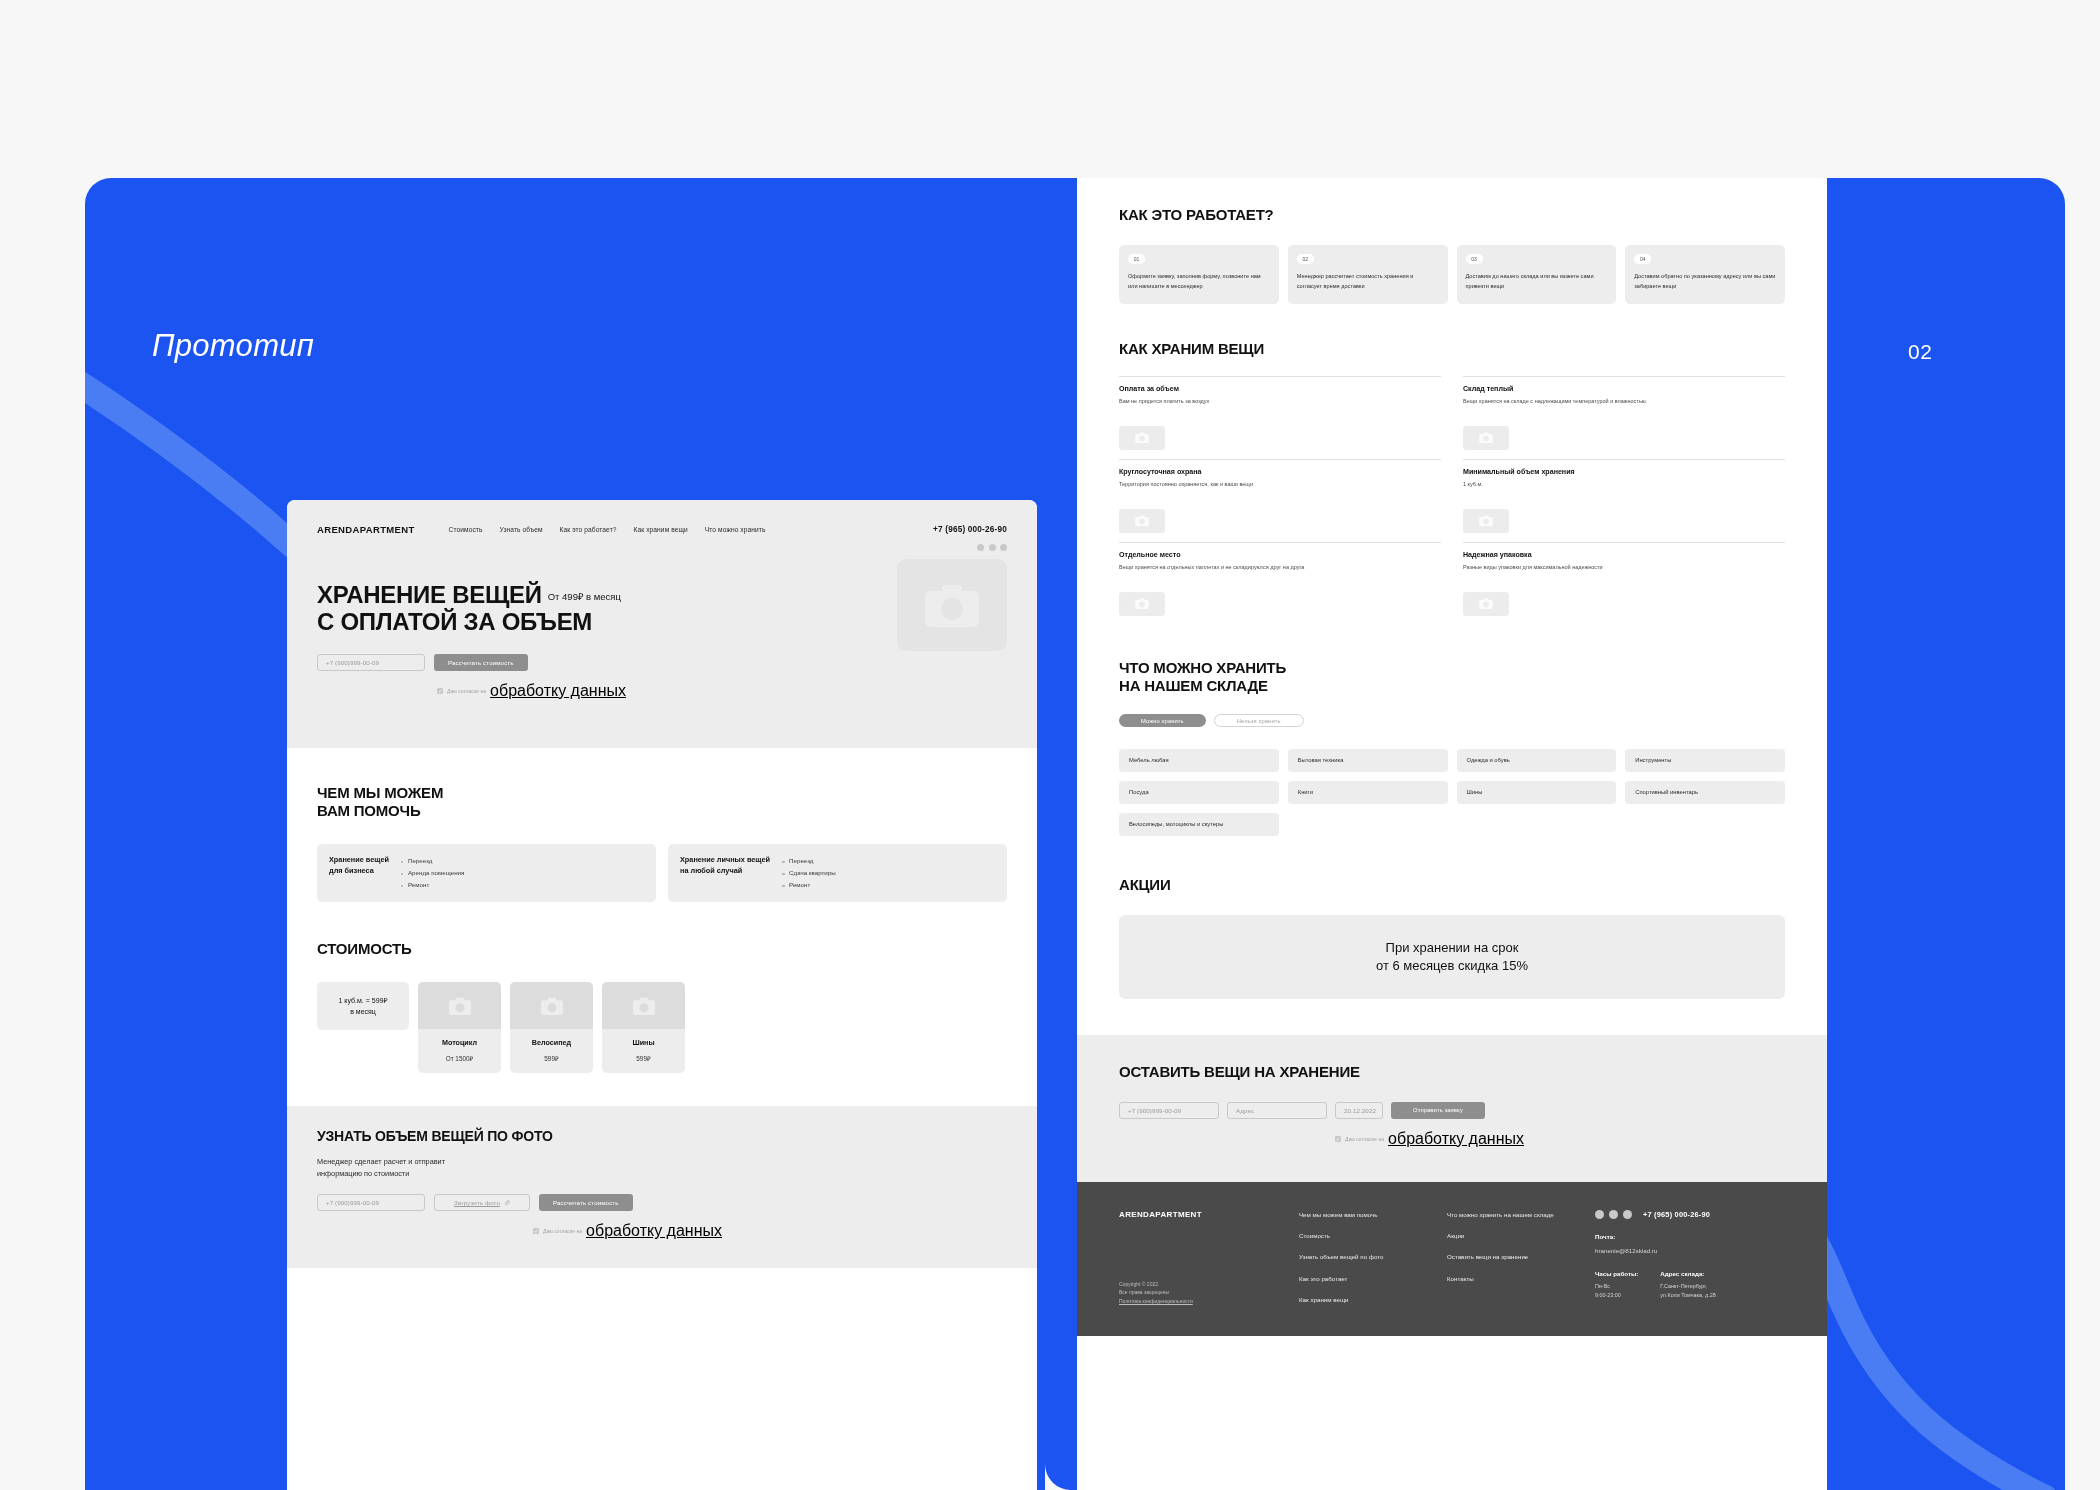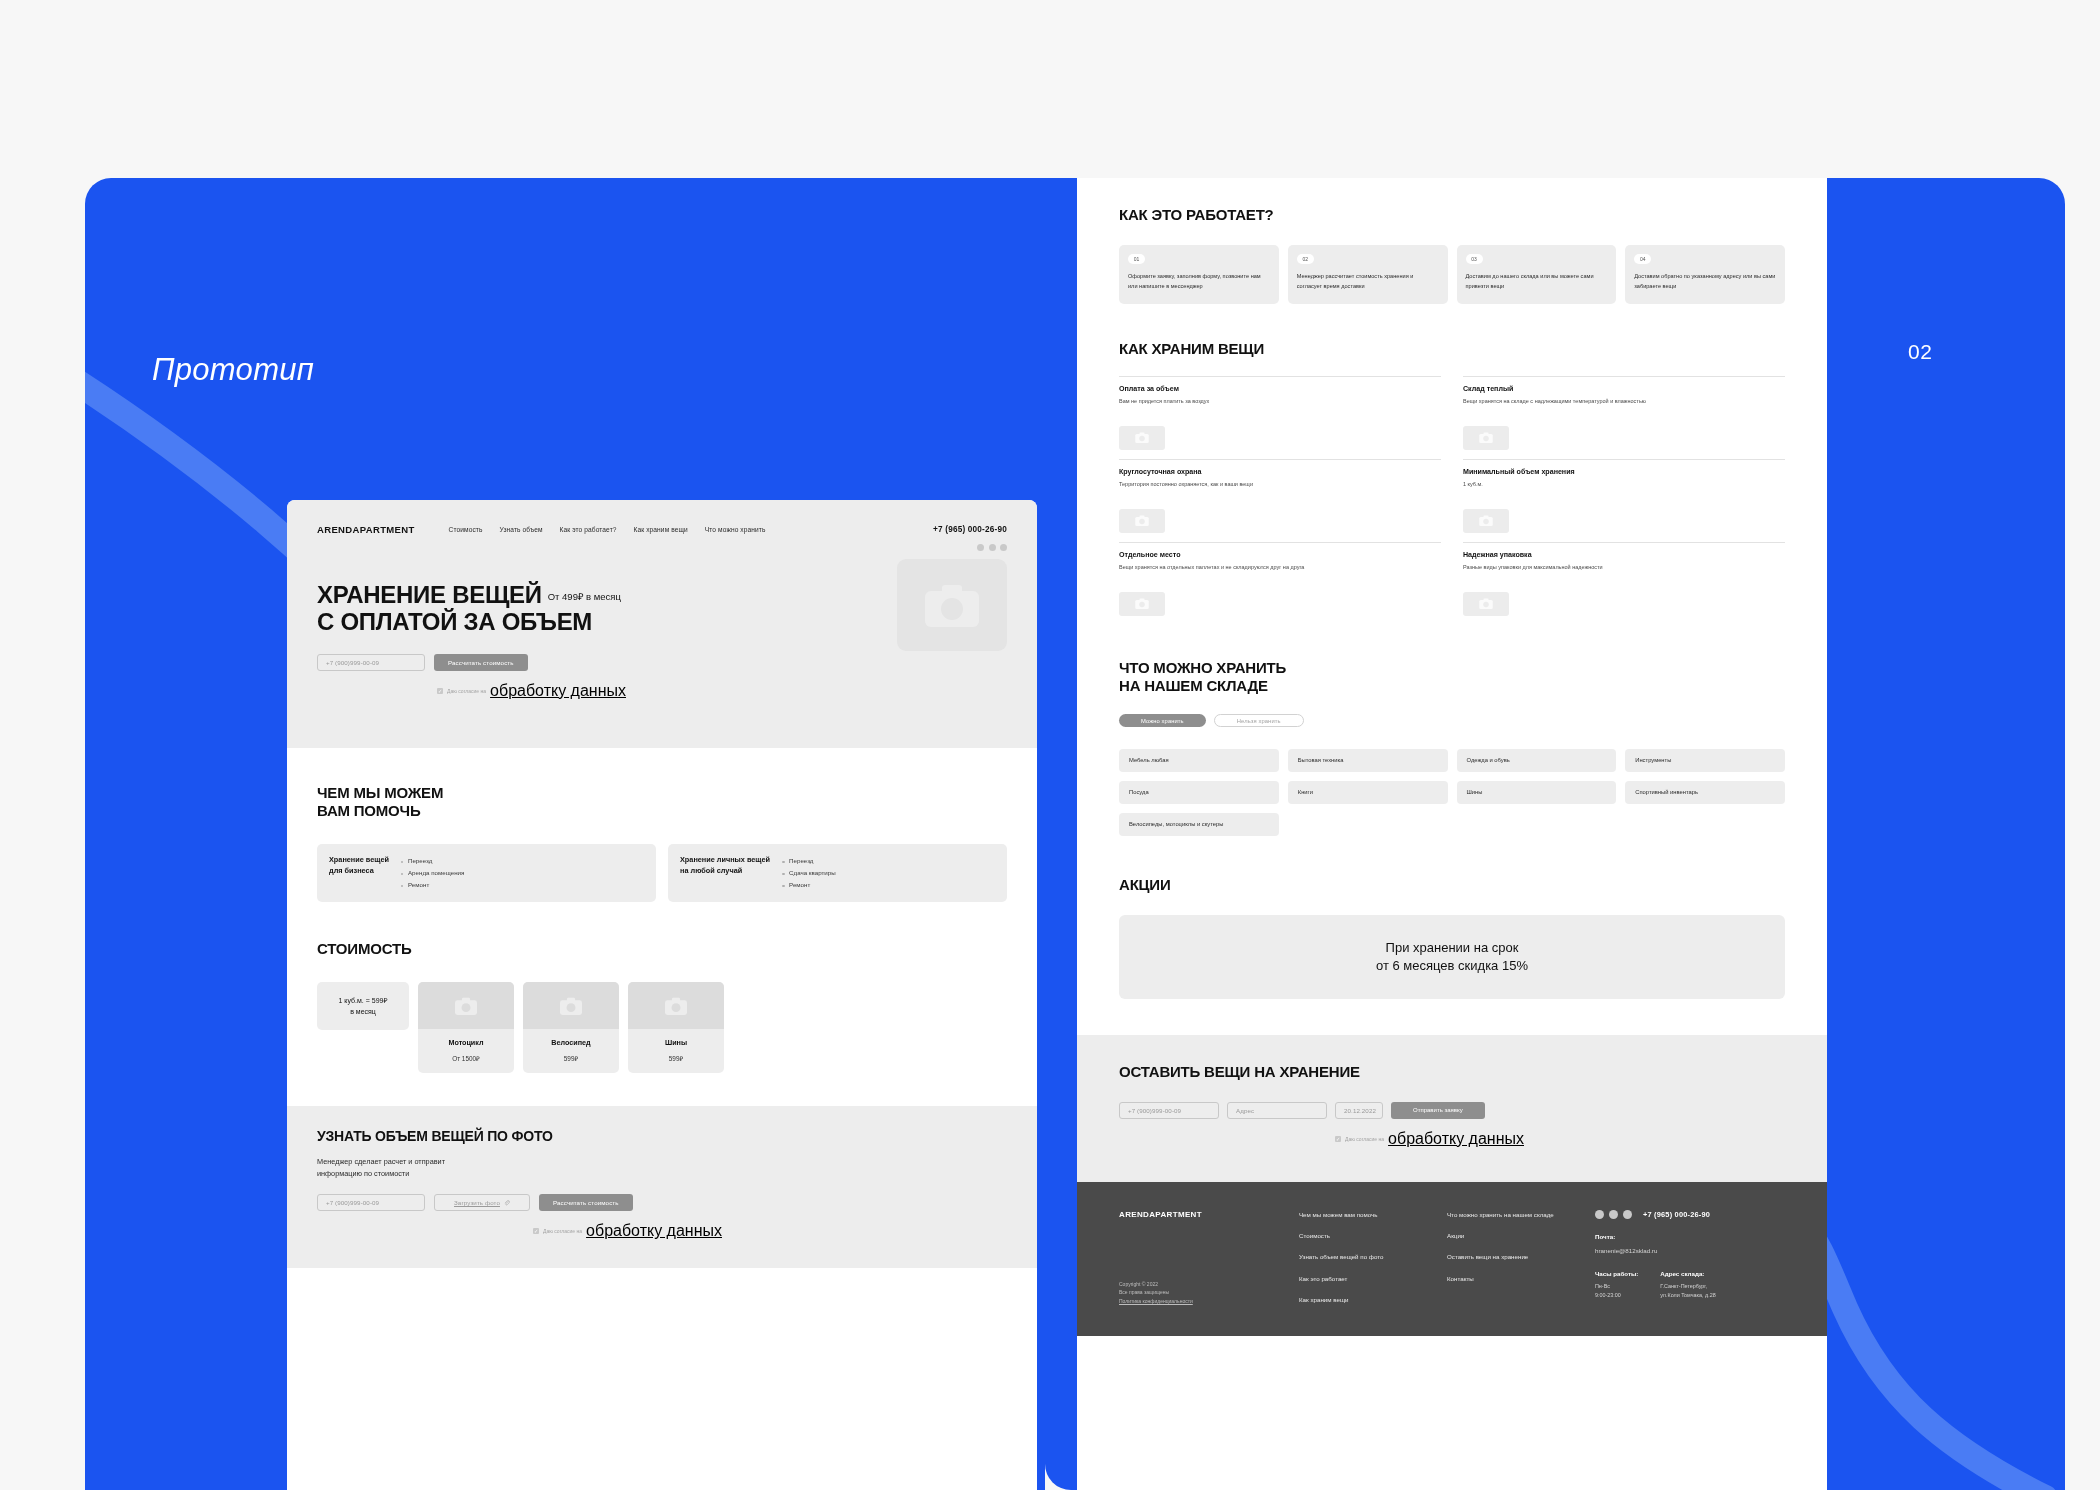--- a/index.html
+++ b/index.html
@@ -18,21 +18,21 @@
     background:#1b54f0;
     overflow:hidden;
   }
   .blue-left  { left:85px;  top:178px; width:960px;  height:1312px; border-radius:26px 0 0 0; }
   .blue-right { left:1045px; top:178px; width:1020px; height:1312px; border-radius:0 26px 0 26px; }
 
   .wave { position:absolute; pointer-events:none; }
 
   
   .proto-label {
-    position:absolute; left:152px; top:352px;
+    position:absolute; left:152px; top:328px;
     color:#ffffff; font-size:31px; font-style:italic; font-weight:400;
     letter-spacing:.3px;
   }
   .page-num {
     position:absolute; left:1908px; top:340px;
     color:#ffffff; font-size:21px; font-weight:400; letter-spacing:.5px;
   }
 
   
   .mock {
@@ -94,21 +94,21 @@
   .help-card ul { list-style:none; }
   .help-card li { font-size:6.2px; color:#3a3a3a; line-height:1.95; position:relative; padding-left:7px; }
   .help-card li::before { content:""; position:absolute; left:0; top:5.5px; width:2.5px; height:2.5px; background:#b0b0b0; border-radius:50%; }
 
   .price-row { display:flex; gap:9px; margin-top:24px; align-items:flex-start; }
   .price-base {
     width:92px; height:48px; background:#ededed; border-radius:5px;
     display:flex; flex-direction:column; align-items:center; justify-content:center;
     font-size:7px; color:#111; line-height:1.6; text-align:center;
   }
-  .price-card { width:96px; background:#ededed; border-radius:5px; overflow:hidden; }
+  .price-card { width:83px; background:#ededed; border-radius:5px; overflow:hidden; }
   .price-card .ph { height:47px; background:#dcdcdc; display:flex; align-items:center; justify-content:center; }
   .price-card .nm { text-align:center; font-size:7.2px; font-weight:700; color:#111; padding:9px 0 0; }
   .price-card .pr { text-align:center; font-size:6.4px; color:#333; padding:7px 0 10px; }
 
   .photo-sec { background:#ededed; margin-top:33px; padding:22px 30px 28px; }
   .photo-sec p { font-size:7.3px; color:#2b2b2b; line-height:1.65; margin-top:11px; }
   .photo-form { display:flex; gap:9px; margin-top:14px; align-items:center; }
   .inp.w-upload { width:96px; justify-content:center; gap:4px; background:#ededed; }
   .inp.w-upload u { text-decoration:underline; }
 

